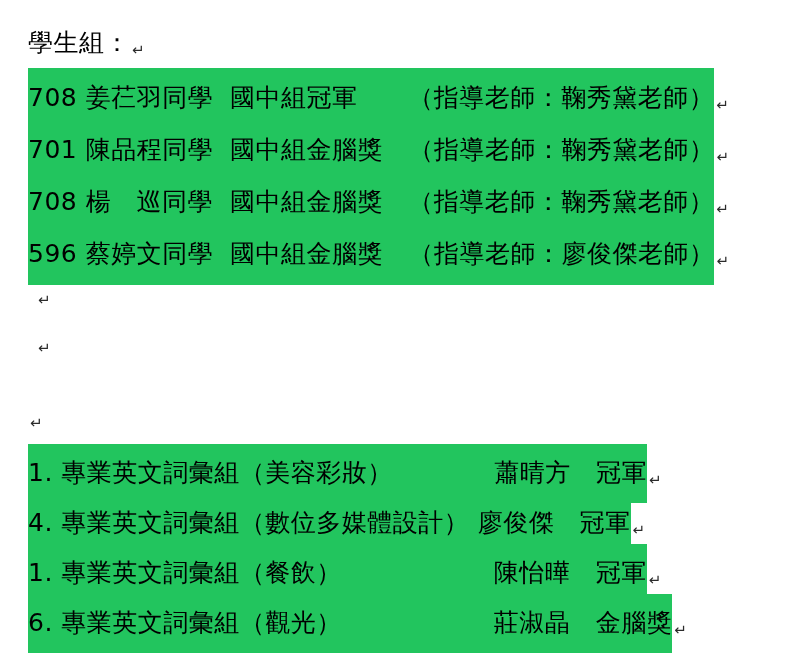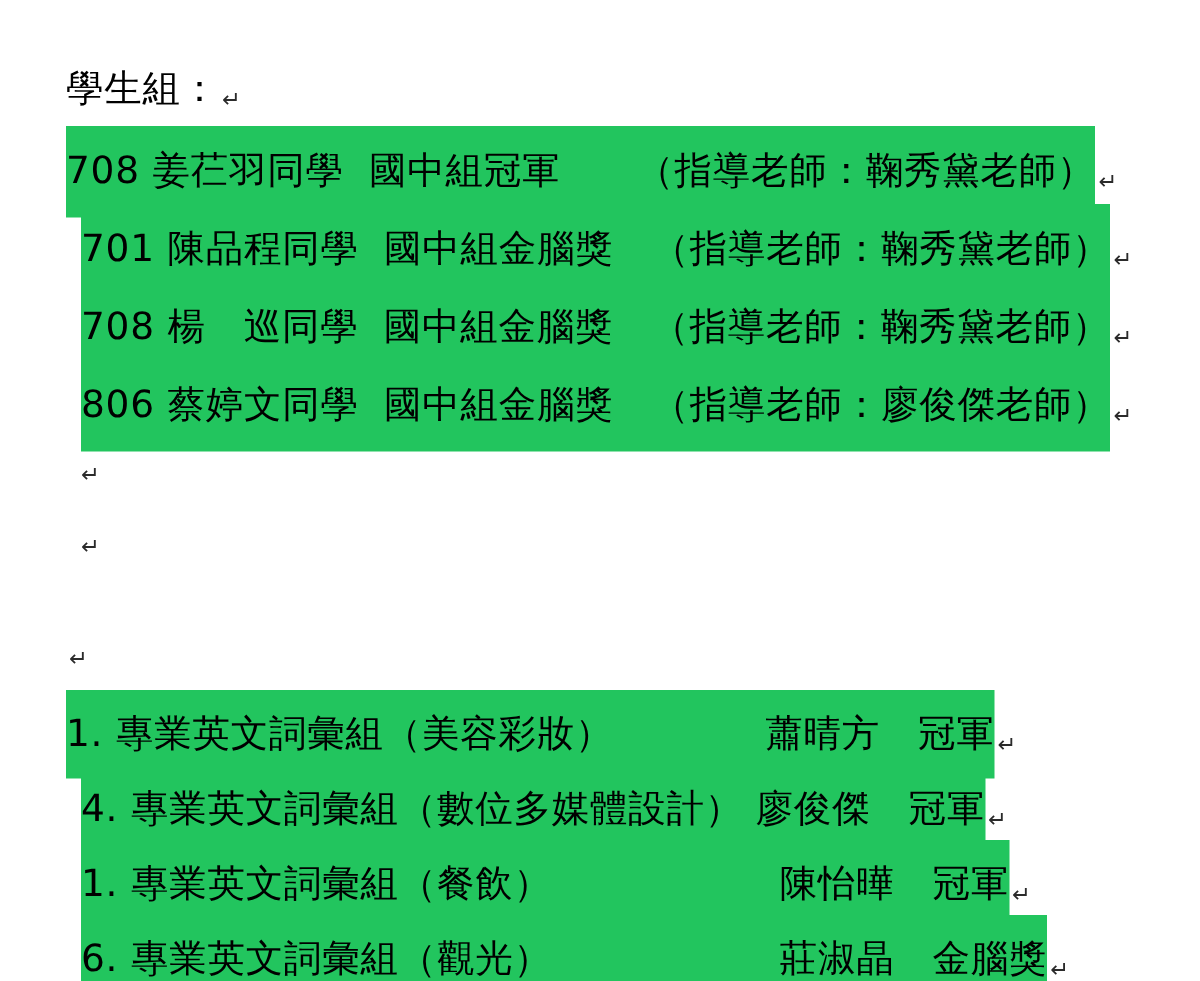--- a/index.html
+++ b/index.html
@@ -11,21 +11,21 @@
     height: 654px;
     background: #ffffff;
     font-family: "DejaVu Sans", "Liberation Sans", sans-serif;
     overflow: hidden;
   }
   .page {
     position: relative;
     width: 800px;
     height: 654px;
     background: #ffffff;
-    padding: 16px;
+    padding: 0;
     box-sizing: border-box;
   }
   .doc-body {
     padding-left: 28px;
     padding-top: 18px;
     box-sizing: border-box;
   }
   .line {
     display: flex;
     align-items: baseline;
@@ -61,21 +61,20 @@
   }
   .gap {
     height: 22px;
   }
   .heading-line {
     height: 50px;
     line-height: 50px;
   }
   .row-stack > .line + .line {
     margin-top: 0px;
-    margin-left: 10px;
   }
   .teacher-block .line {
     height: 50px;
     line-height: 50px;
   }
 </style>
 </head>
 <body>
 
 <div class="page">
@@ -93,21 +92,21 @@
       </div>
       <div class="line">
         <span class="seg hl">701 陳品程同學  國中組金腦獎   （指導老師：鞠秀黛老師）</span>
         <span class="pilcrow">↵</span>
       </div>
       <div class="line">
         <span class="seg hl">708 楊   巡同學  國中組金腦獎   （指導老師：鞠秀黛老師）</span>
         <span class="pilcrow">↵</span>
       </div>
       <div class="line">
-        <span class="seg hl">806 蔡婷文同學  國中組金腦獎   （指導老師：廖俊傑老師）</span>
+        <span class="seg hl">596 蔡婷文同學  國中組金腦獎   （指導老師：廖俊傑老師）</span>
         <span class="pilcrow">↵</span>
       </div>
     </div>
 
     <div class="blank-line">
       <span class="pilcrow">↵</span>
     </div>
     <div class="blank-line">
       <span class="pilcrow">↵</span>
     </div>

